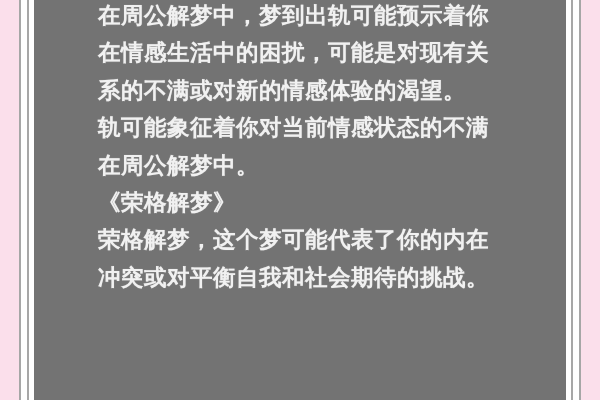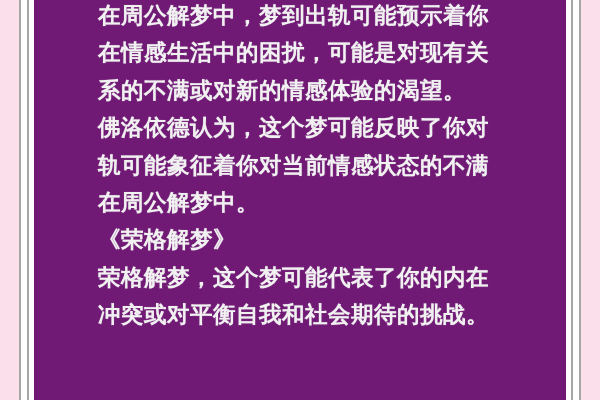--- a/index.html
+++ b/index.html
@@ -35,21 +35,21 @@
   .band-left  .stripe-b { left: 8px; }
   .band-right .stripe-a { left: 5px; }
   .band-right .stripe-b { left: 13px; }
   
   .panel {
     position: absolute;
     left: 34px;
     top: 0;
     width: 532px;
     height: 400px;
-    background: #701a75;
+    background: #737373;
     overflow: hidden;
   }
   .text-block {
     margin-top: -3px;
     padding-left: 64px;
     color: #f1f1f1;
   }
   .text-block .line {
     font-size: 22.5px;
     line-height: 37.4px;
@@ -70,20 +70,19 @@
 <div class="band band-right">
   <div class="pinstripe stripe-a"></div>
   <div class="pinstripe stripe-b"></div>
 </div>
 
 <div class="panel">
   <div class="text-block">
       <div class="line">在周公解梦中，梦到出轨可能预示着你</div>
       <div class="line">在情感生活中的困扰，可能是对现有关</div>
       <div class="line">系的不满或对新的情感体验的渴望。</div>
-      <div class="line">佛洛依德认为，这个梦可能反映了你对</div>
       <div class="line">轨可能象征着你对当前情感状态的不满</div>
       <div class="line">在周公解梦中。</div>
       <div class="line">《荣格解梦》</div>
       <div class="line">荣格解梦，这个梦可能代表了你的内在</div>
       <div class="line">冲突或对平衡自我和社会期待的挑战。</div>
     </div>
 </div>
 
 </body></html>

